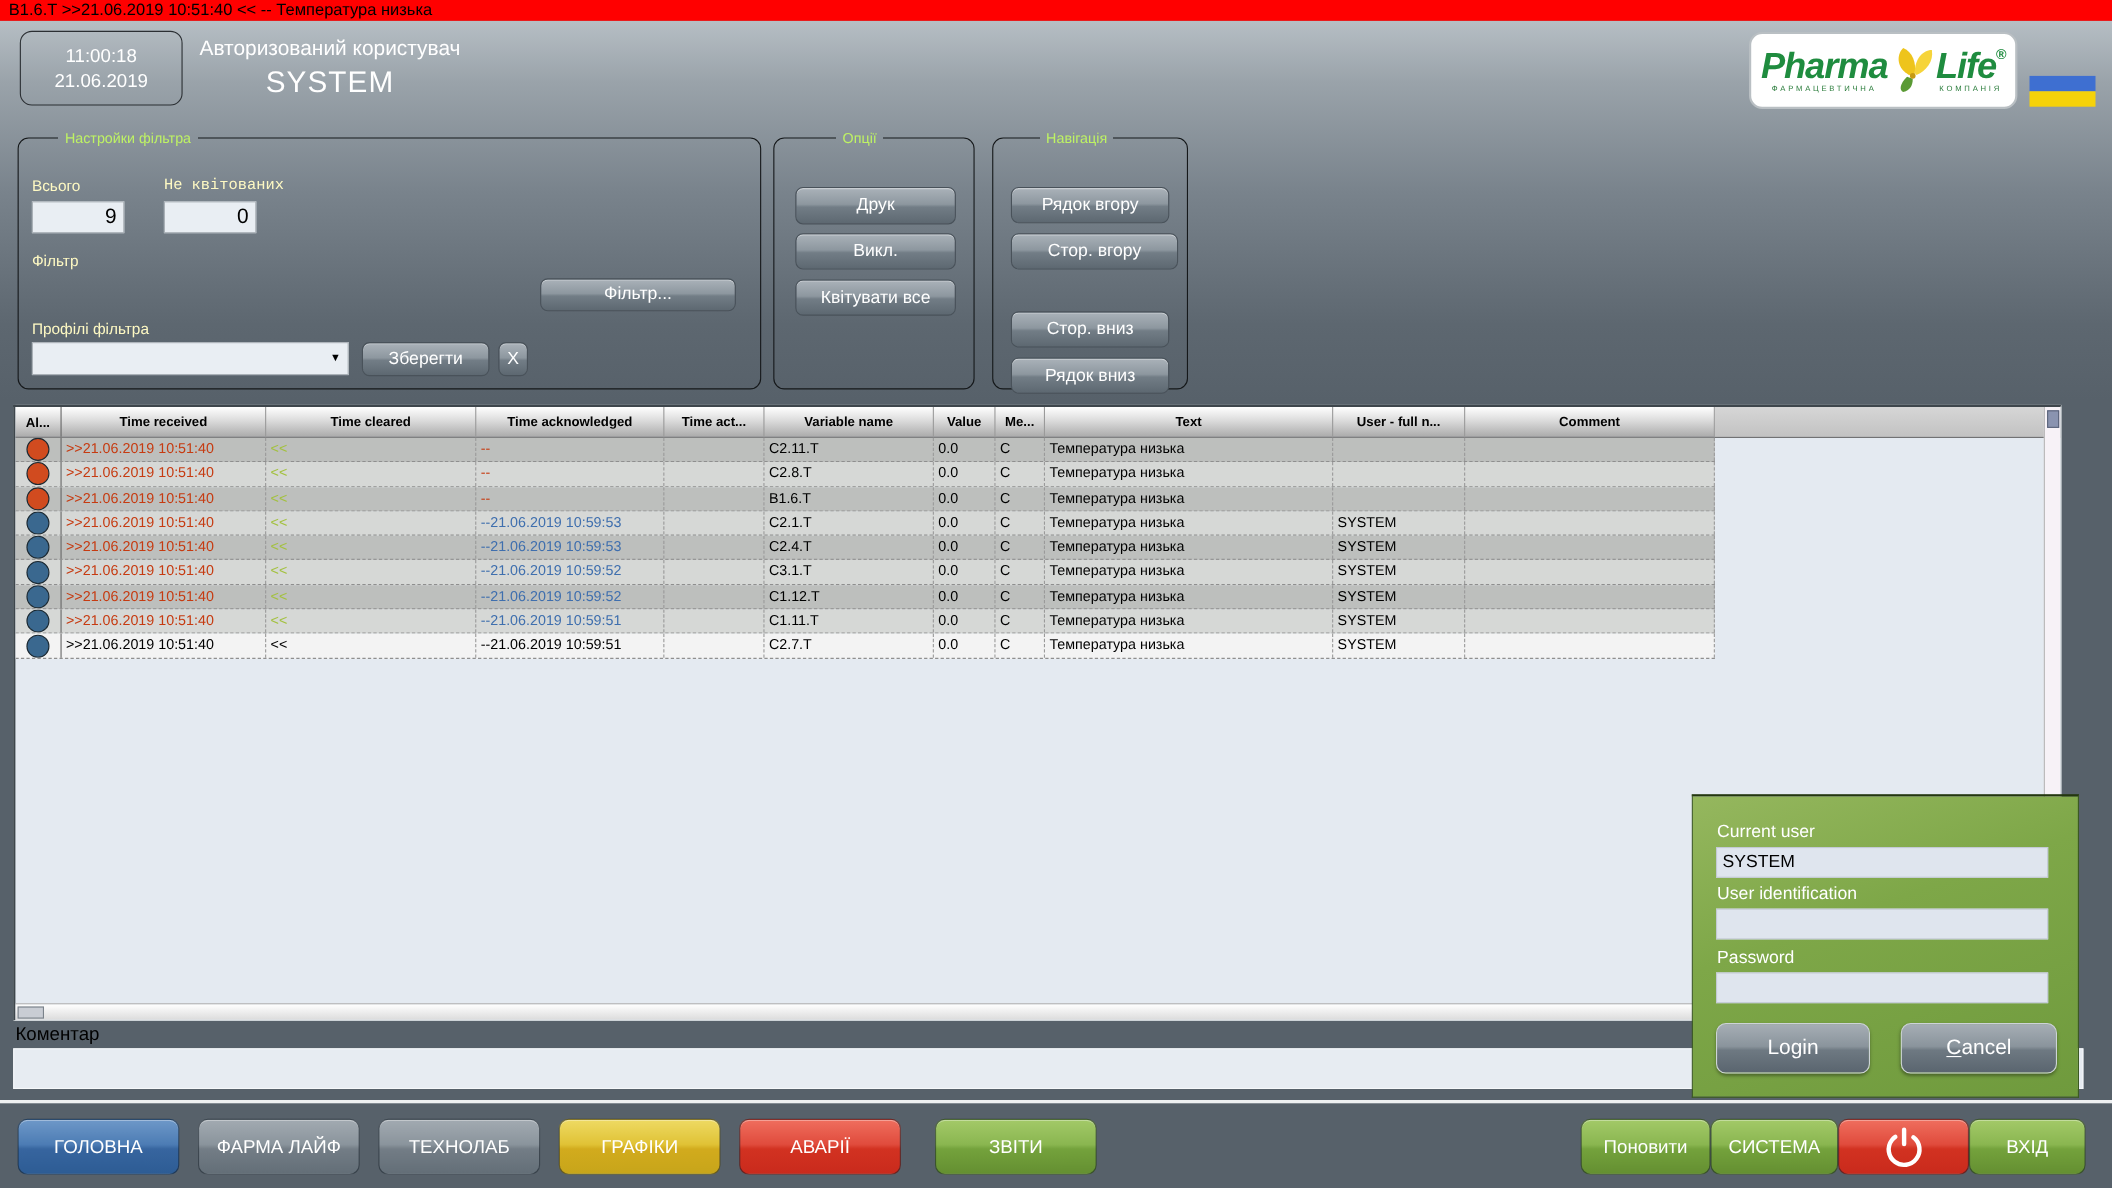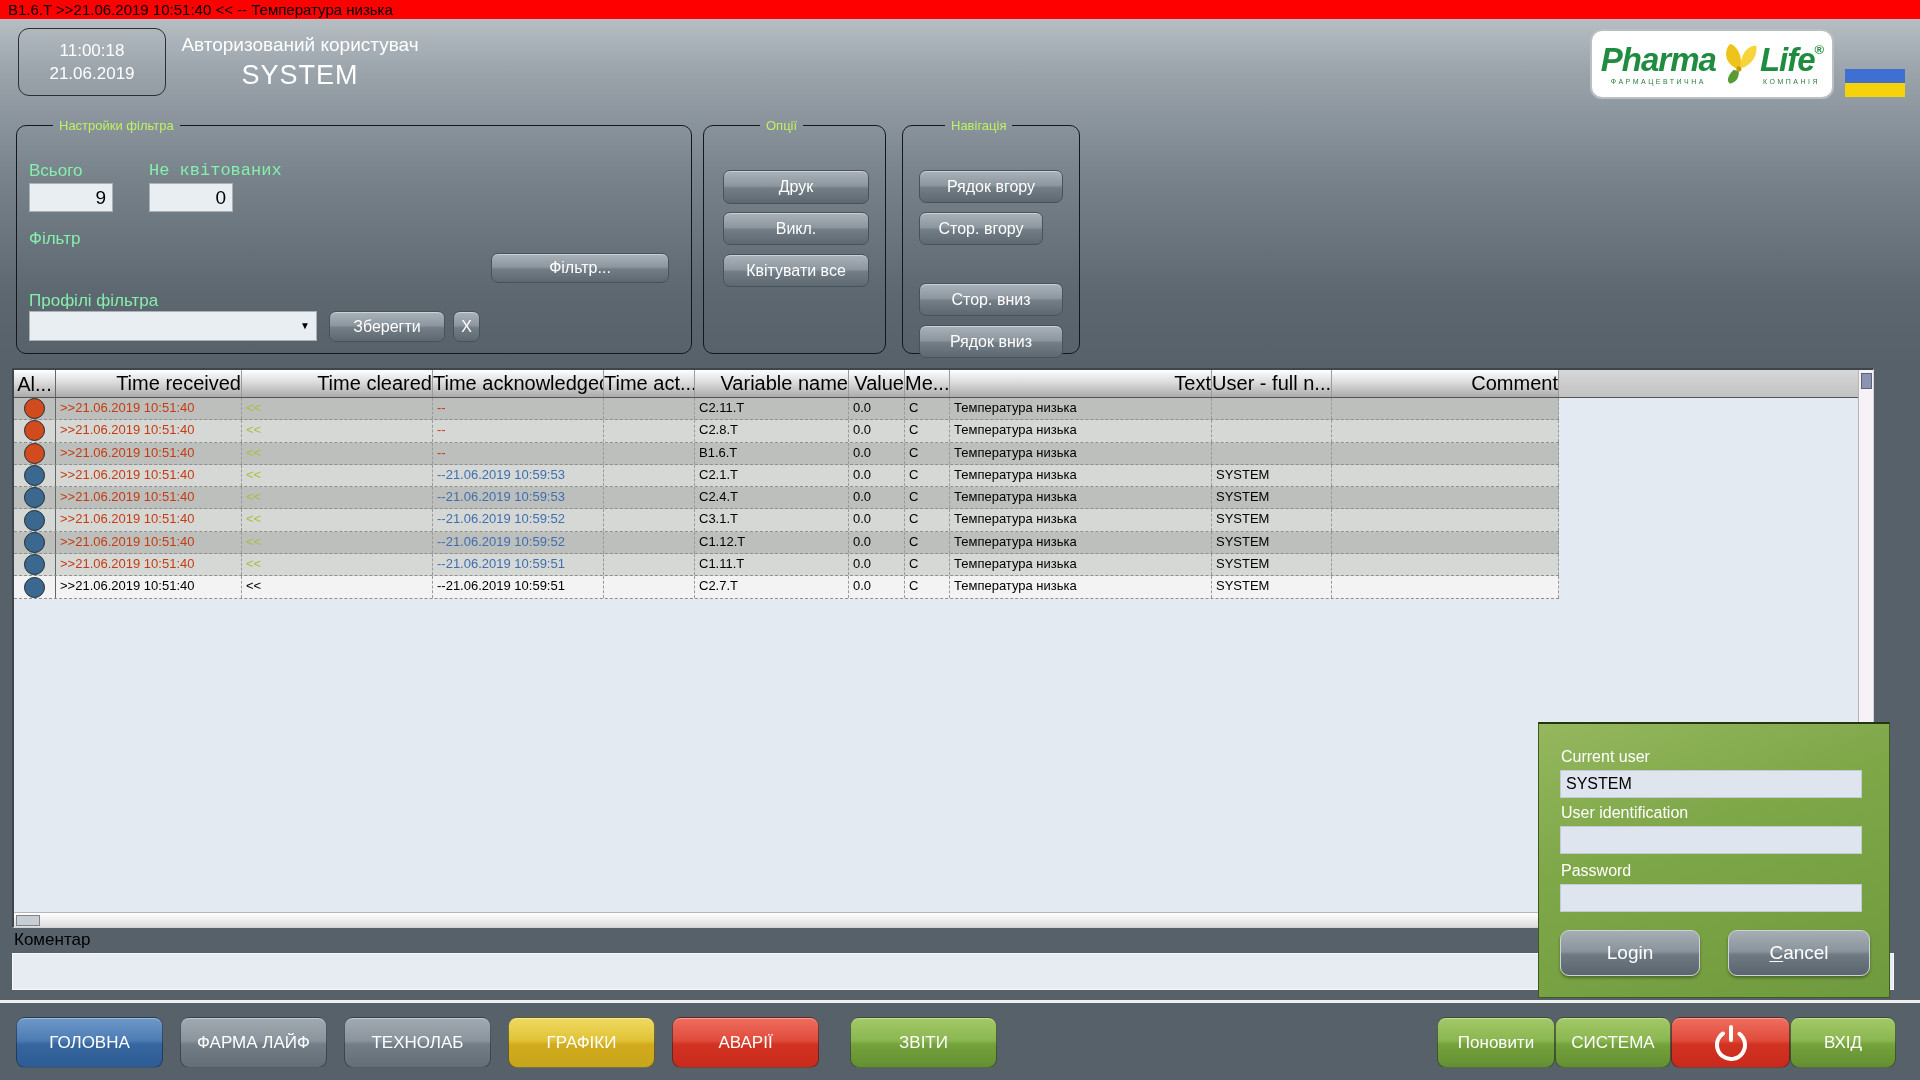--- a/index.html
+++ b/index.html
@@ -34,42 +34,42 @@
   
   fieldset{position:absolute;border:1px solid #15181a;border-radius:10px;margin:0;padding:0;z-index:2;}
   legend{font-size:13px;color:#bef264;padding:0 6px;}
   .fs-filter{left:16px;top:118px;width:674px;height:234px;}
   .fs-filter legend{margin-left:36px;}
   .fs-options{left:703px;top:118px;width:181px;height:234px;}
   .fs-options legend{margin-left:56px;}
   .fs-nav{left:902px;top:118px;width:176px;height:234px;}
   .fs-nav legend{margin-left:42px;}
 
-  .lbl{position:absolute;font-size:17px;color:#86efac;white-space:nowrap;}
+  .lbl{position:absolute;font-size:14px;color:#fef9c3;white-space:nowrap;}
   .field{position:absolute;background:#e9eef3;border:1px solid #aab1b7;font-size:15px;
          font-family:"Liberation Sans",sans-serif;color:#000;box-sizing:border-box;padding:0 6px;}
   .num{text-align:right;font-size:19px;}
 
   .btn{display:flex;align-items:center;justify-content:center;color:#fff;cursor:default;
        background:linear-gradient(180deg,#aab2b9 0%,#8d979f 46%,#727d86 54%,#5d6871 100%);
        border:1px solid #49525a;border-radius:7px;box-shadow:inset 0 1px 0 rgba(255,255,255,.4);
        font-size:16px;white-space:nowrap;box-sizing:border-box;}
   .btn.abs{position:absolute;}
 
   .combo{left:12px;top:178px;width:288px;height:30px;}
   .combo-arrow{position:absolute;right:6px;top:8px;font-size:10px;color:#000;}
 
   
   .tablewrap{left:12px;top:368px;width:1862px;height:560px;background:#e4eaf1;
              border-top:2px solid #3e464c;border-left:2px solid #3e464c;border-right:1px solid #cfd4d8;border-bottom:1px solid #cfd4d8;
              box-sizing:border-box;z-index:2;overflow:hidden;}
   .thead{display:flex;height:27px;background:linear-gradient(180deg,#ffffff 0%,#dcdcdc 45%,#ababab 100%);
          border-bottom:1px solid #555;}
-  .hcell{box-sizing:border-box;border-right:1px solid #9a9a9a;font-size:20px;font-weight:normal;
-         text-align:right;line-height:26px;overflow:hidden;white-space:nowrap;}
+  .hcell{box-sizing:border-box;border-right:1px solid #9a9a9a;font-size:12px;font-weight:bold;
+         text-align:center;line-height:26px;overflow:hidden;white-space:nowrap;}
   .hfill{flex:1;border-left:0px;background:linear-gradient(180deg,#d6d6d6 0%,#c2c2c2 100%);}
   .trow{display:flex;height:21.3px;border-bottom:1px dashed #8f8f8f;width:1545px;}
   .row-dark{background:#bdbfbd;}
   .row-light{background:#d6d8d6;}
   .row-white{background:#f3f3f3;}
   .cell{box-sizing:border-box;border-right:1px dashed #9a9a9a;font-size:13px;line-height:20px;
         padding:0 4px;overflow:hidden;white-space:nowrap;}
   .c-ind{width:42px;border-right:1px solid #666;display:flex;align-items:center;justify-content:center;padding:0;}
   .c-received{width:186px;}
   .c-cleared{width:191px;}
@@ -185,21 +185,21 @@
 <fieldset class="fs-options">
   <legend>Опції</legend>
   <div class="btn abs" style="left:19px;top:37px;width:146px;height:34px;">Друк</div>
   <div class="btn abs" style="left:19px;top:79px;width:146px;height:33px;">Викл.</div>
   <div class="btn abs" style="left:19px;top:121px;width:146px;height:33px;">Квітувати все</div>
 </fieldset>
 
 <fieldset class="fs-nav">
   <legend>Навігація</legend>
   <div class="btn abs" style="left:16px;top:37px;width:144px;height:33px;">Рядок вгору</div>
-  <div class="btn abs" style="left:16px;top:79px;width:124px;height:33px;">Стор. вгору</div>
+  <div class="btn abs" style="left:16px;top:79px;width:152px;height:33px;">Стор. вгору</div>
   <div class="btn abs" style="left:16px;top:150px;width:144px;height:33px;">Стор. вниз</div>
   <div class="btn abs" style="left:16px;top:192px;width:144px;height:33px;">Рядок вниз</div>
 </fieldset>
 
 <div class="abs tablewrap">
   <div class="thead">
       <div class="hcell c-ind">Al...</div>
       <div class="hcell c-received">Time received</div>
       <div class="hcell c-cleared">Time cleared</div>
       <div class="hcell c-acked">Time acknowledged</div>

